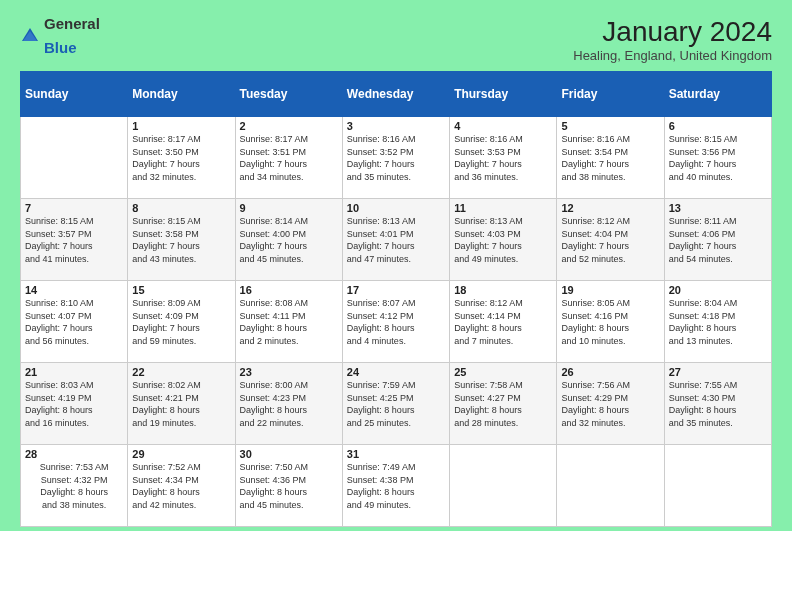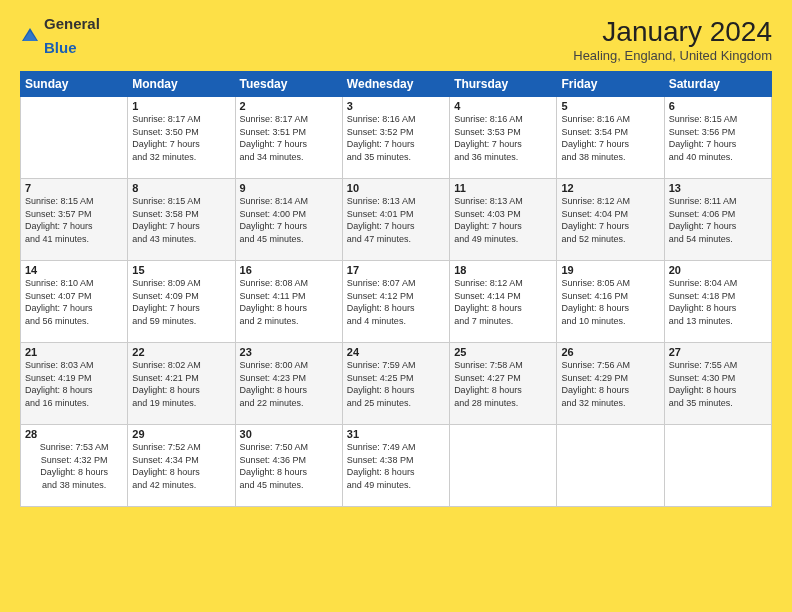--- a/index.html
+++ b/index.html
@@ -5,23 +5,23 @@
     * { box-sizing: border-box; margin: 0; padding: 0; }
     body {
       font-family: Arial, sans-serif;
       background: #fff;
       width: 792px;
       height: 612px;
       overflow: hidden;
     }
     .page {
       width: 792px;
-      height: 612px;
+      height: 531px;
       padding: 16px 20px 10px 20px;
-      background: #fde047;
+      background: #86efac;
     }
     .header-row {
       display: flex;
       justify-content: space-between;
       align-items: flex-start;
       margin-bottom: 8px;
     }
     .logo {
       display: flex;
       align-items: center;
@@ -59,21 +59,21 @@
     .calendar-table {
       width: 100%;
       border-collapse: collapse;
       table-layout: fixed;
     }
     .calendar-table thead tr th {
       background: #1a5fb4;
       color: #fff;
       font-size: 12px;
       font-weight: bold;
-      padding: 5px 4px;
+      padding: 15px 4px;
       text-align: left;
       border: 1px solid #1a5fb4;
     }
     .calendar-table tbody tr td {
       border: 1px solid #ccc;
       vertical-align: top;
       padding: 3px 4px;
       font-size: 9.5px;
       color: #222;
       height: 82px;

